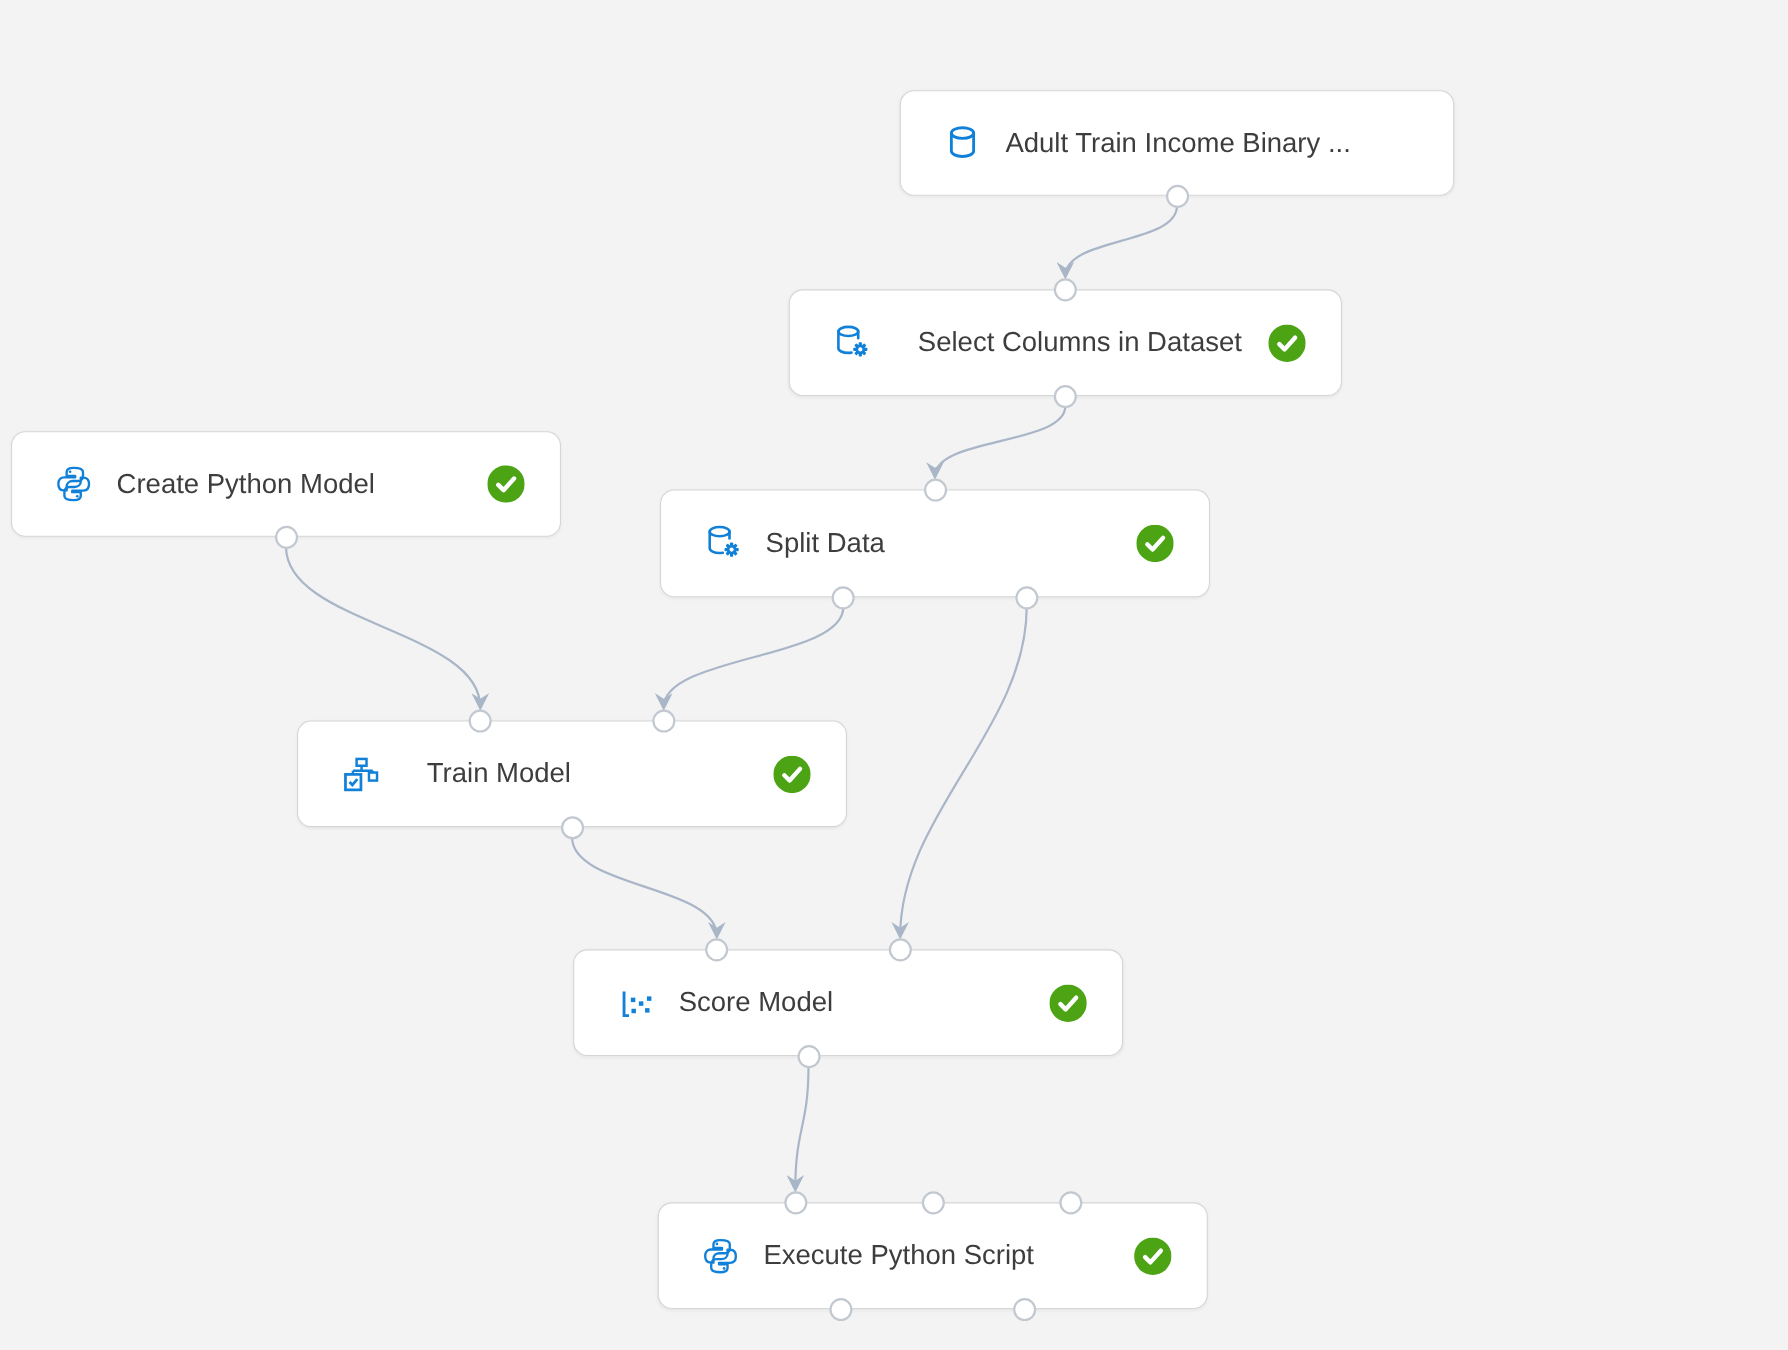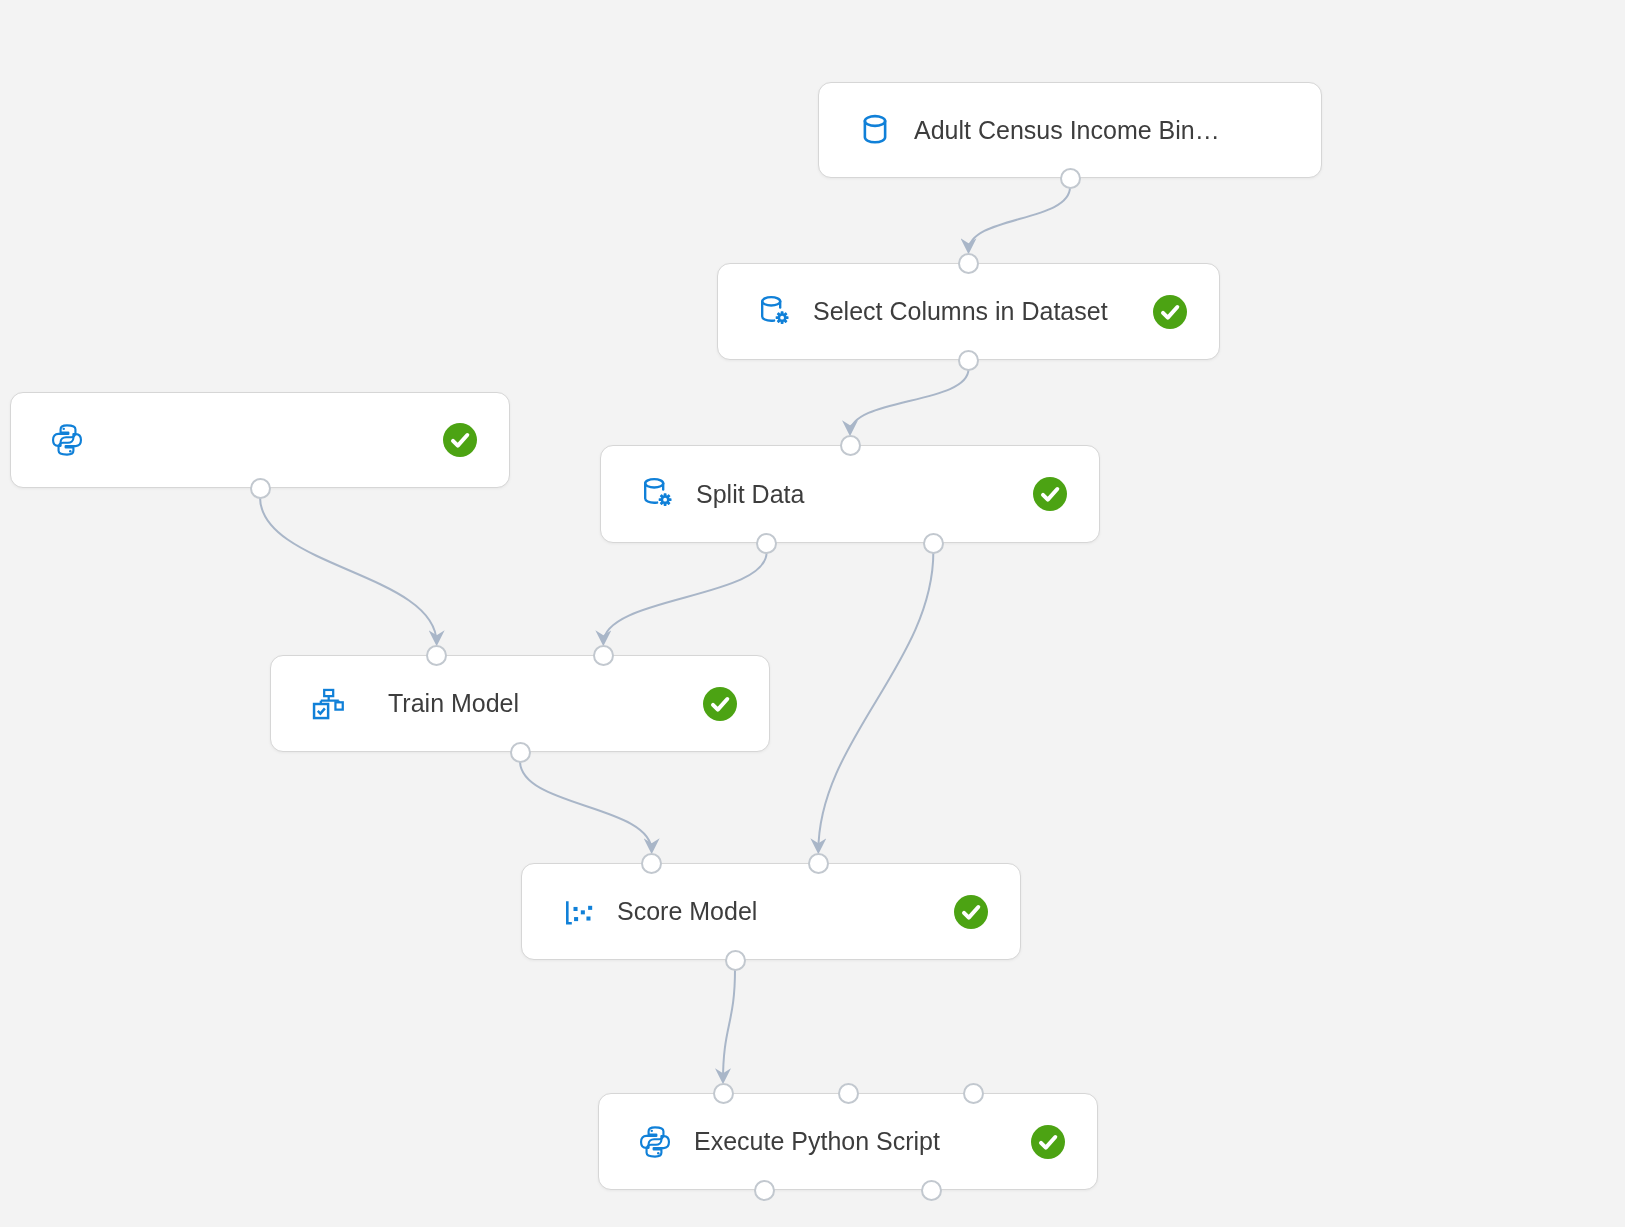--- a/index.html
+++ b/index.html
@@ -71,25 +71,25 @@
       <path d="M520 761 C520 807.62 651.65 804.38 651.65 851" class="edge" marker-end="url(#arrow)"></path>
       <path d="M735 969 C735 1024.86 723 1025.14 723 1081" class="edge" marker-end="url(#arrow)"></path>
     </svg>
 <div class="node" style="left: 818px; top: 82px; width: 504px; height: 96px;">
     <span class="icon">
         <svg viewBox="0 0 32 32">
           <ellipse cx="16" cy="8" rx="9" ry="4.3" fill="none" stroke="#1080d8" stroke-width="2.3"></ellipse>
           <path d="M7 8 V22.5 c0 2.4 4 4.4 9 4.4 s9 -2 9 -4.4 V8" fill="none" stroke="#1080d8" stroke-width="2.3" stroke-linecap="round"></path>
         </svg>
       </span>
-    <span class="label">Adult Census Income Binary ...</span>
+    <span class="label">Adult Train Income Binary ...</span>
 
   </div>
     <div class="port" style="left: 1059.5px; top: 167.5px;"></div>
-    <div class="node" style="left: 717px; top: 263px; width: 503px; height: 97px;">
+    <div class="node" style="left: 717px; top: 263px; width: 503px; height: 97px; justify-content: space-between;">
     <span class="icon">
         <svg viewBox="0 0 32 32">
           <ellipse cx="13.5" cy="6.5" rx="8" ry="3.7" fill="none" stroke="#1080d8" stroke-width="2.1"></ellipse>
           <path d="M5.5 6.5 V20 c0 2.1 3.4 3.8 8 3.8 c0.9 0 1.8 -.1 2.6 -.2" fill="none" stroke="#1080d8" stroke-width="2.1" stroke-linecap="round"></path>
           <path d="M21.5 6.5 v5.5" fill="none" stroke="#1080d8" stroke-width="2.1" stroke-linecap="round"></path>
           <g fill="#1080d8">
             <rect x="21.9" y="15.3" width="2.6" height="11.4" rx="0.6"></rect>
             <rect x="21.9" y="15.3" width="2.6" height="11.4" rx="0.6" transform="rotate(45 23.2 21)"></rect>
             <rect x="21.9" y="15.3" width="2.6" height="11.4" rx="0.6" transform="rotate(90 23.2 21)"></rect>
             <rect x="21.9" y="15.3" width="2.6" height="11.4" rx="0.6" transform="rotate(135 23.2 21)"></rect>
@@ -110,20 +110,21 @@
     <div class="port" style="left: 958px; top: 349.5px;"></div>
     <div class="node" style="left: 10px; top: 392px; width: 500px; height: 96px;">
     <span class="icon">
         <svg viewBox="0 0 32 32">
           <path d="M16 3 c-3.7 0 -5.7 1.2 -5.7 3.4 v3 h6.9 v1.2 H8.3 c-2.9 0 -4.7 2 -4.7 5.3 s1.8 5.3 4.7 5.3 h2 v-3.2 c0 -2.6 2.2 -4.4 4.9 -4.4 h4.4 c2.2 0 3.9 -1.7 3.9 -3.9 V6.4 c0 -2.2 -3 -3.4 -7.5 -3.4 z" fill="none" stroke="#1080d8" stroke-width="1.9" stroke-linejoin="round"></path>
           <path d="M16 29 c3.7 0 5.7 -1.2 5.7 -3.4 v-3 h-6.9 v-1.2 h8.9 c2.9 0 4.7 -2 4.7 -5.3 s-1.8 -5.3 -4.7 -5.3 h-2 v3.2 c0 2.6 -2.2 4.4 -4.9 4.4 h-4.4 c-2.2 0 -3.9 1.7 -3.9 3.9 v3.3 c0 2.2 3 3.4 7.5 3.4 z" fill="none" stroke="#1080d8" stroke-width="1.9" stroke-linejoin="round"></path>
           <circle cx="13.1" cy="6.1" r="1.1" fill="#1080d8"></circle>
           <circle cx="18.9" cy="25.9" r="1.1" fill="#1080d8"></circle>
         </svg>
       </span>
+    <span class="label">Create Python Model</span>
     <span class="status">
         <svg viewBox="0 0 34 34">
           <circle cx="17" cy="17" r="17" fill="#4ca313"></circle>
           <path d="M10 17.8 l4.8 4.8 L24.3 12" fill="none" stroke="#ffffff" stroke-width="4" stroke-linecap="round" stroke-linejoin="round"></path>
         </svg>
       </span>
   </div>
     <div class="port" style="left: 249.5px; top: 477.5px;"></div>
     <div class="node" style="left: 600px; top: 445px; width: 500px; height: 98px;">
     <span class="icon">

